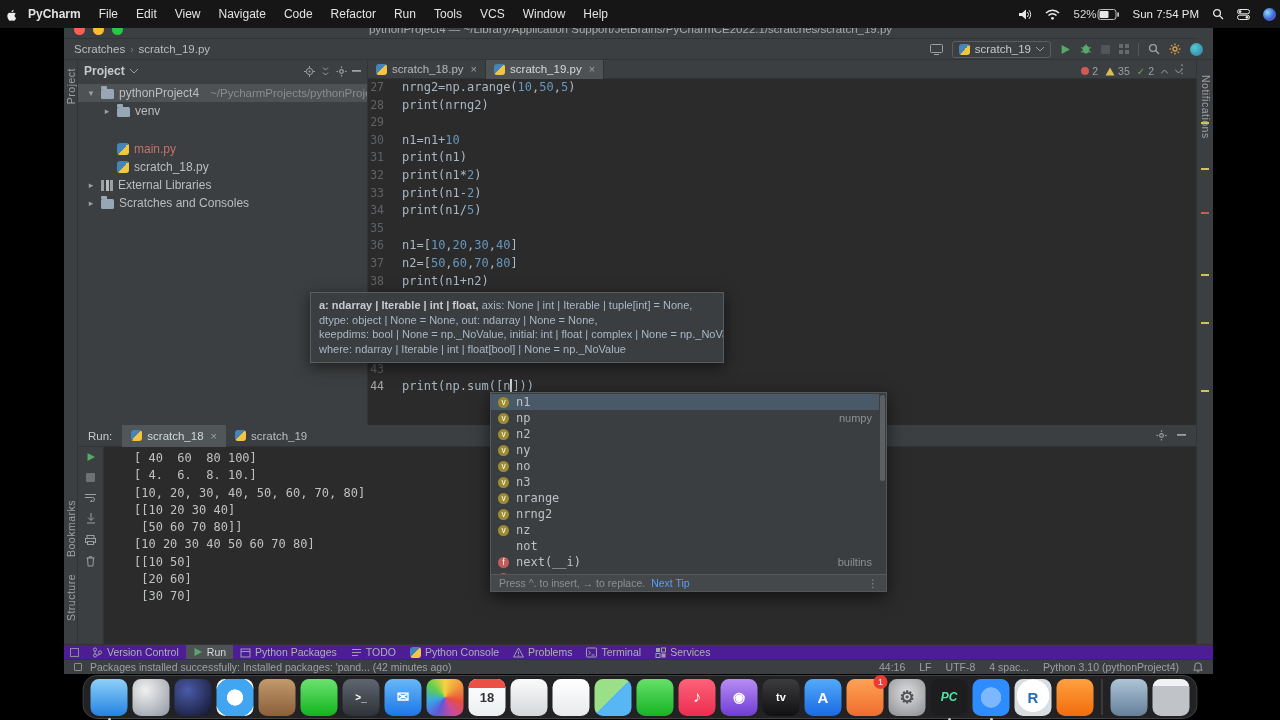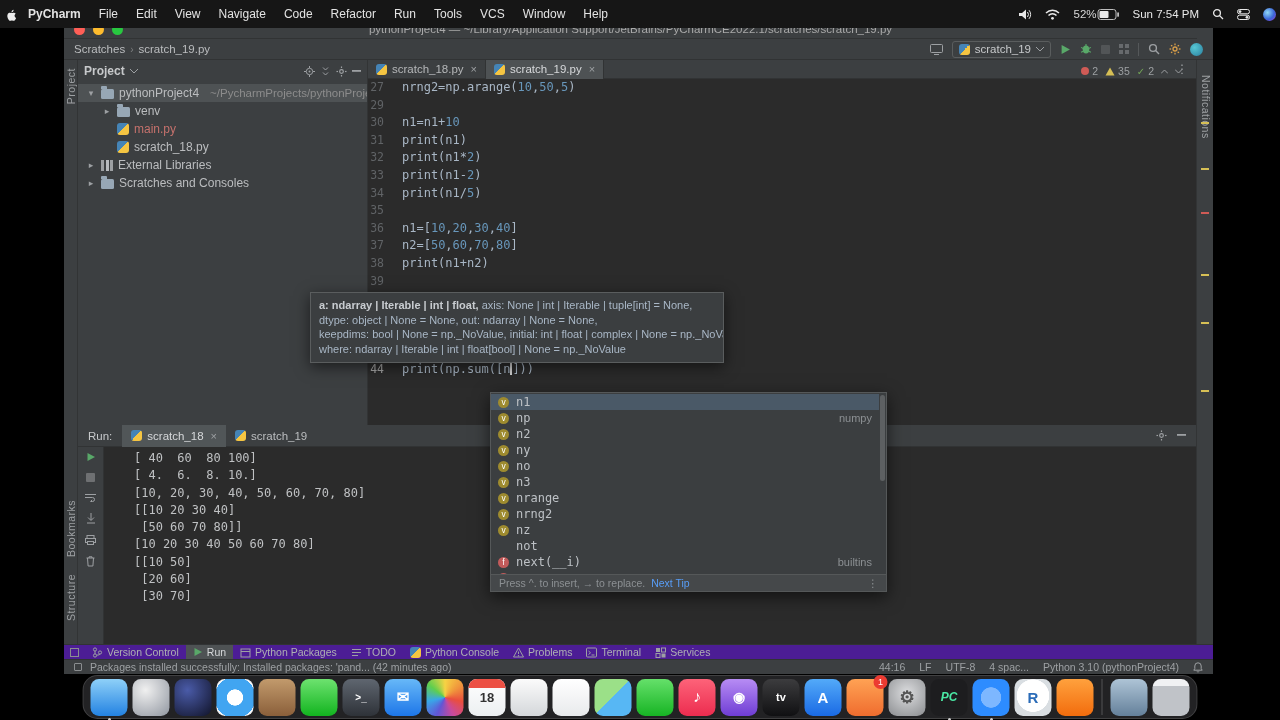--- a/index.html
+++ b/index.html
@@ -352,21 +352,21 @@
             <span class="tree-arrow">▾</span>
             <span class="ic-folder"></span>
             <span>pythonProject4</span>
             <span class="tree-sub">~/PycharmProjects/pythonProject4</span>
           </div>
           <div class="tree-row" style="padding-left: 24px;">
             <span class="tree-arrow">▸</span>
             <span class="ic-folder"></span>
             <span>venv</span>
           </div>
-          <div class="tree-row" style="padding-left: 24px;">
+          <div class="tree-row" style="padding-left: 24px; margin-top: 20px;">
             <span class="tree-arrow"></span>
             <span class="pyicon"></span>
             <span style="color: rgb(196, 113, 108);">main.py</span>
           </div>
           <div class="tree-row" style="padding-left: 24px;">
             <span class="tree-arrow"></span>
             <span class="pyicon"></span>
             <span>scratch_18.py</span>
           </div>
           <div class="tree-row" style="padding-left: 8px;">
@@ -421,20 +421,24 @@
         <span class="svgic">
             <svg width="7" height="5">
               <path d="M0 0.5L3.5 4 7 0.5" fill="none" stroke="#9da0a3"></path>
             </svg>
           </span>
       </div>
       <div class="code" id="code-lines">
           <div class="codeline">
             <span class="gutter">27</span>
             <span class="ltext"><span>nrng2=np.arange(</span><span class="num">10</span><span>,</span><span class="num">50</span><span>,</span><span class="num">5</span><span>)</span></span>
+          </div>
+          <div class="codeline">
+            <span class="gutter">28</span>
+            <span class="ltext"><span>print(nrng2)</span></span>
           </div>
           <div class="codeline">
             <span class="gutter">29</span>
             <span class="ltext"></span>
           </div>
           <div class="codeline">
             <span class="gutter">30</span>
             <span class="ltext"><span>n1=n1+</span><span class="num">10</span></span>
           </div>
           <div class="codeline">

